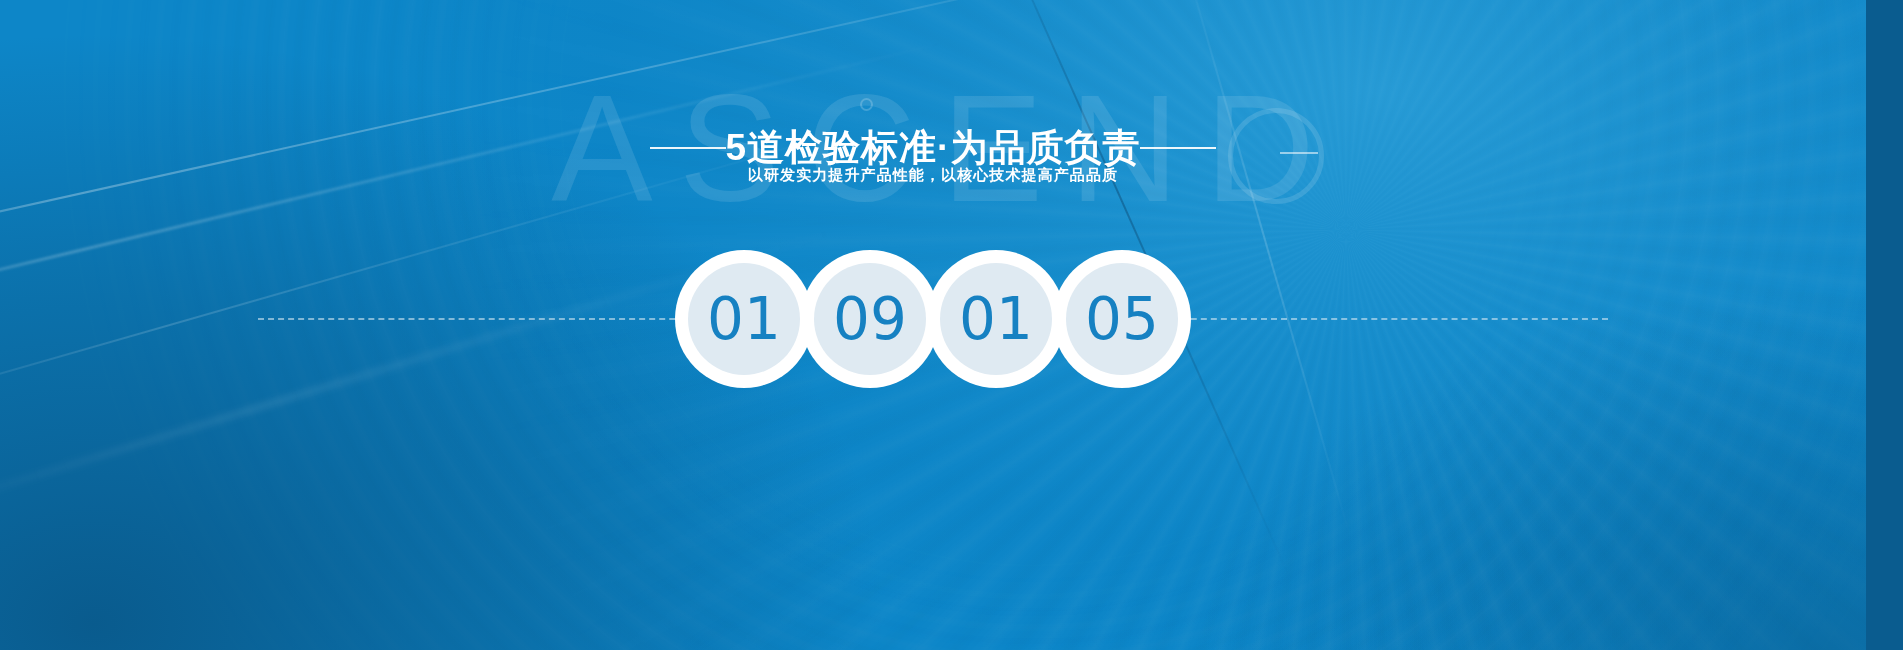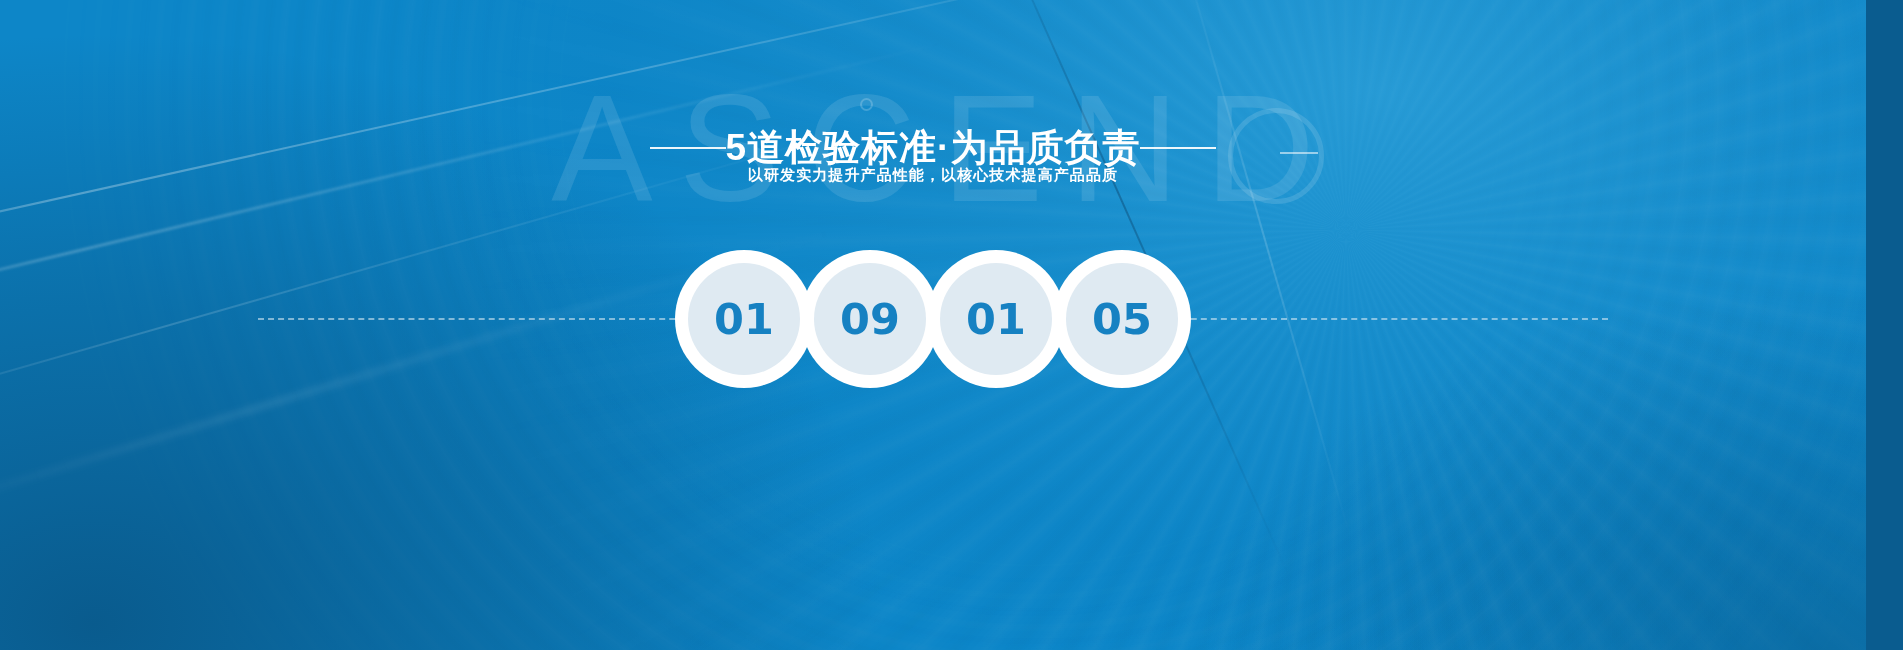--- a/index.html
+++ b/index.html
@@ -262,22 +262,22 @@
   .circle .inner {
     width: 112px;
     height: 112px;
     border-radius: 50%;
     background: #dfeaf2;
     display: flex;
     align-items: center;
     justify-content: center;
   }
   .circle .num {
-    font-size: 43px;
-    font-weight: 700;
+    font-size: 58px;
+    font-weight: 400;
     color: #1681c2;
     letter-spacing: 0px;
     line-height: 1;
     font-family: "DejaVu Sans", "Liberation Sans", sans-serif;
   }
 
   
   .captions {
     position: absolute;
     left: 0; right: 0;

